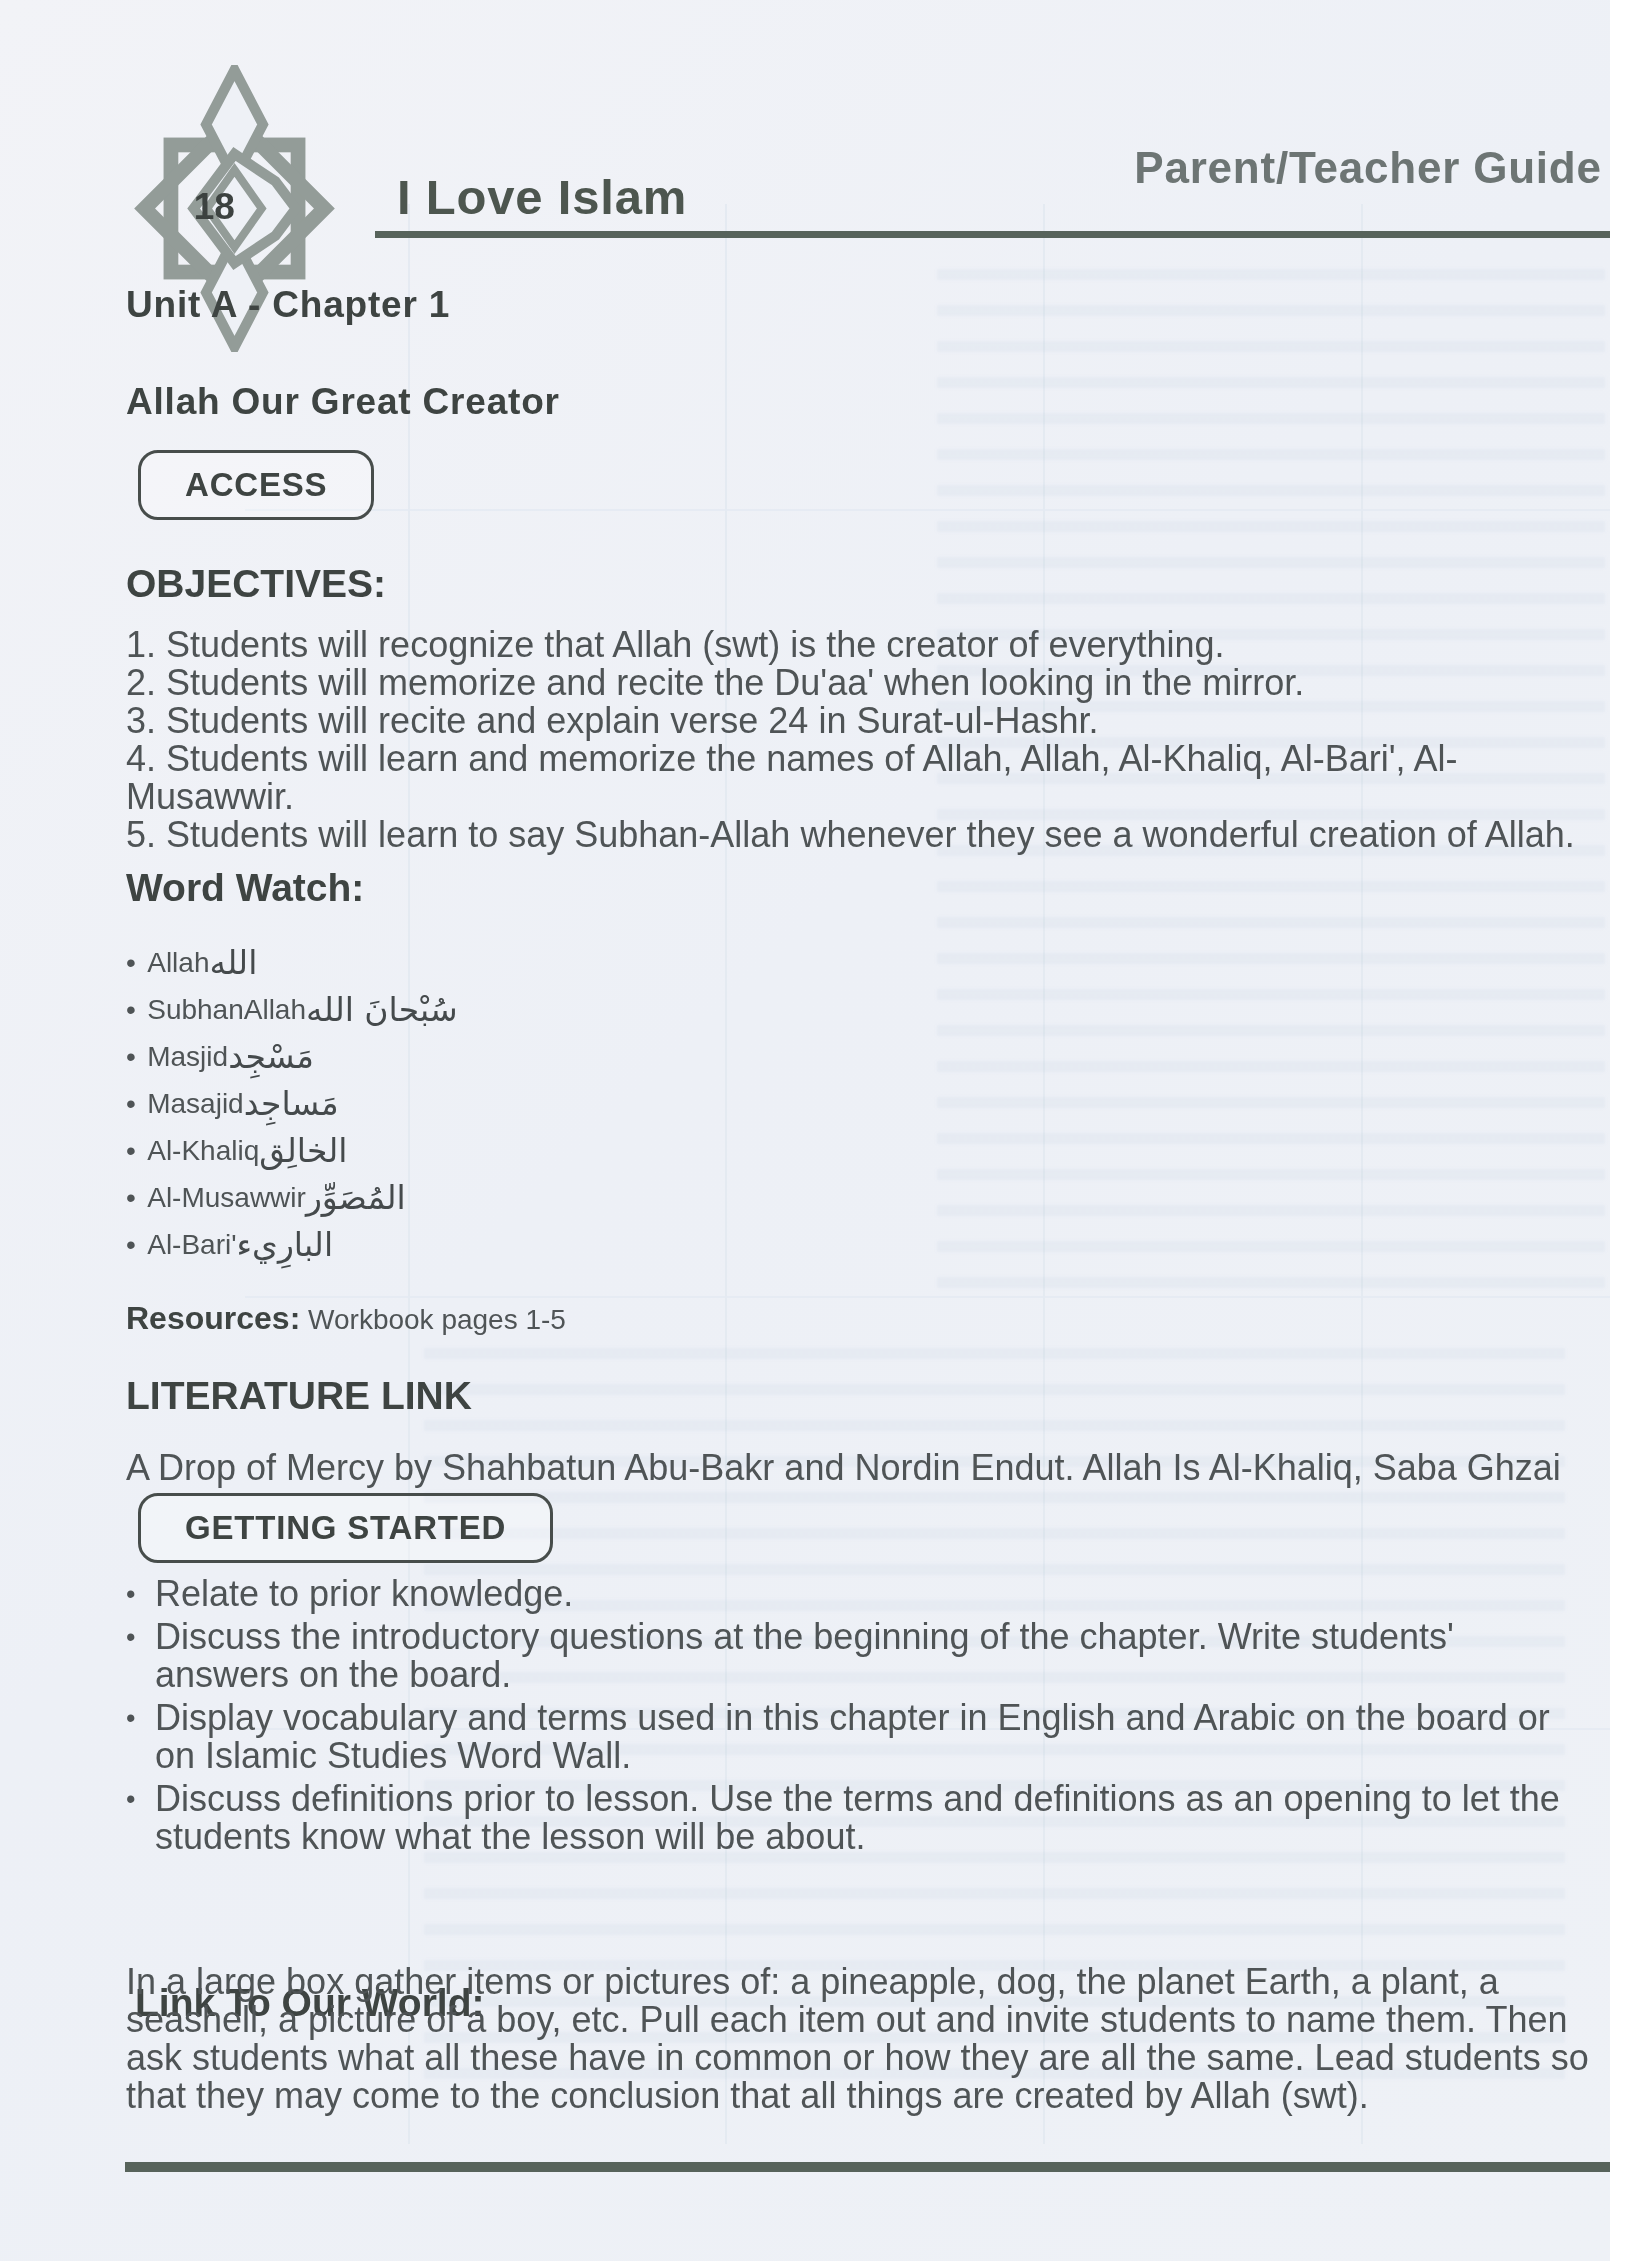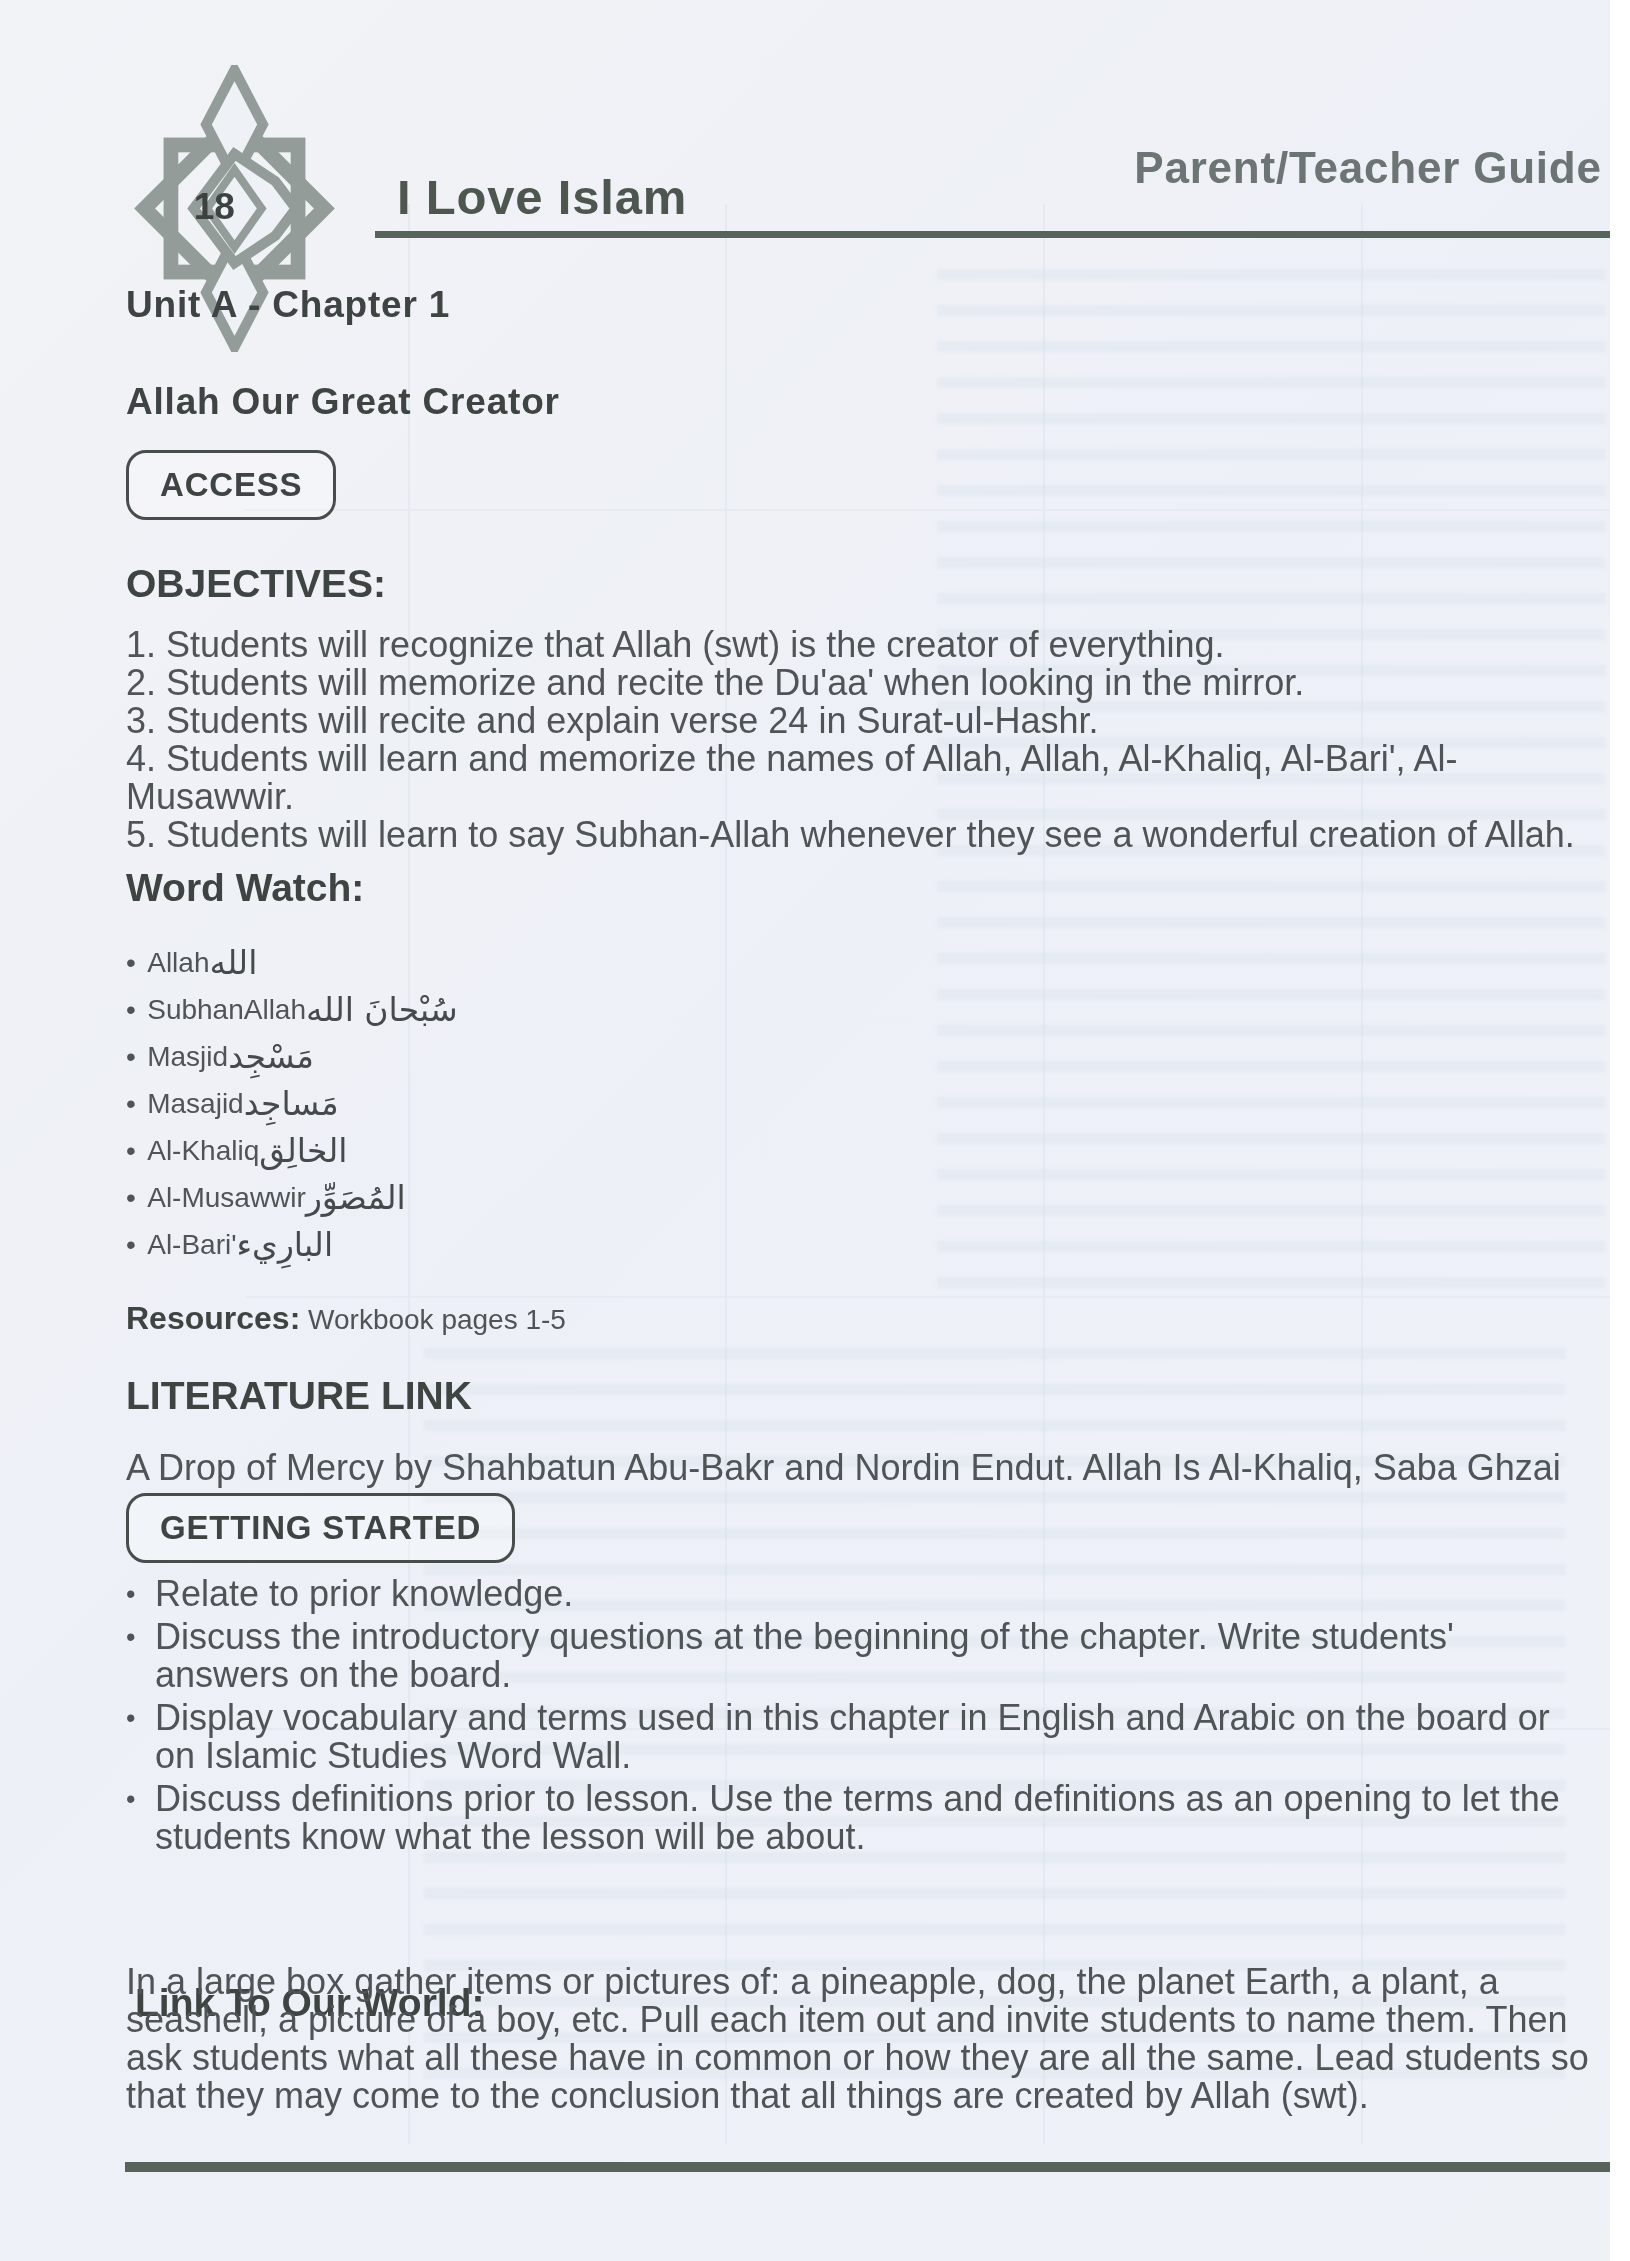--- a/index.html
+++ b/index.html
@@ -39,23 +39,24 @@
 
   
   .blk{position:absolute;left:126px;width:1459px;}
   .title-line{text-align:left;font-size:37px;font-weight:bold;color:#3e4442;letter-spacing:0.8px;}
   #unit-title{top:284px;}
   #chapter-title{top:381px;}
 
   .badge{
     display:inline-block;
     border:3.3px solid #474d4b;border-radius:20px;
-    padding:13px 31px;
+    padding:13px 44px;
     font-size:33px;font-weight:bold;color:#3e4442;letter-spacing:0.8px;
     background:rgba(255,255,255,0.25);
+    margin-left:12px;
   }
   #access-badge{top:450px;}
   #gs-badge{top:1493px;}
 
   .h-bold{font-size:39px;font-weight:bold;color:#3e4442;}
   #objectives-heading{top:562px;}
   #word-watch-heading{top:866px;}
   #literature-heading{top:1374px;}
   #link-heading{top:1981px;margin-left:9px;}
 

